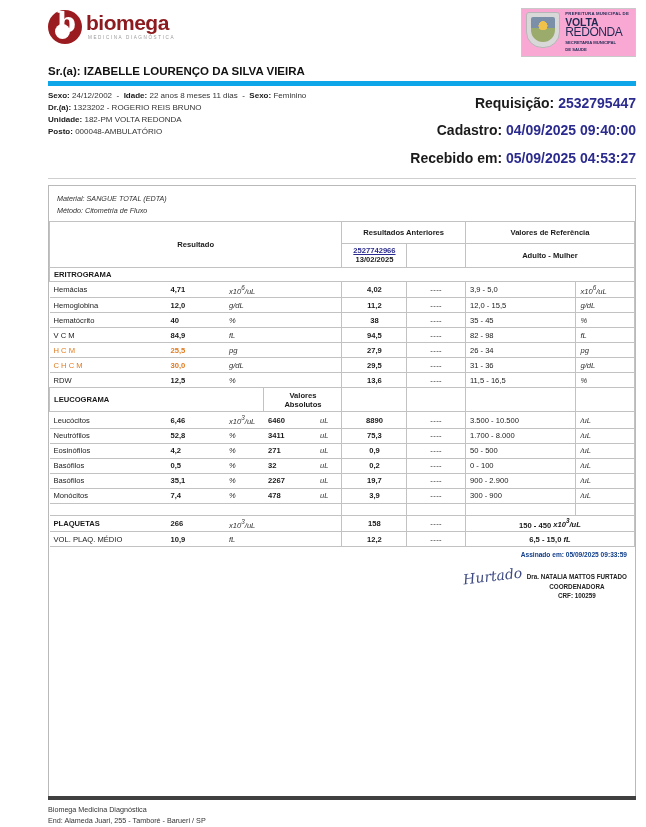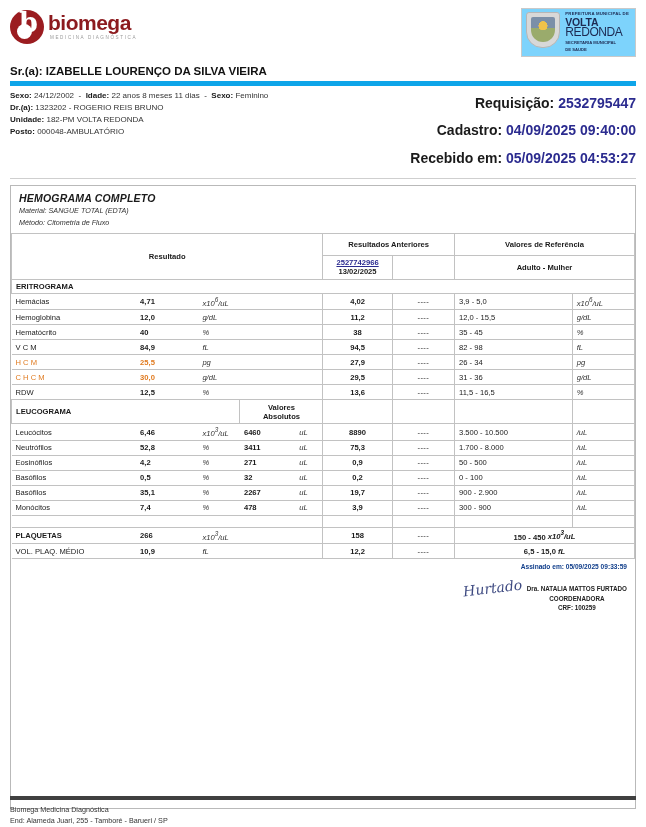--- a/index.html
+++ b/index.html
@@ -7,21 +7,21 @@
   body {
     width: 646px;
     height: 827px;
     background: #ffffff;
     font-family: "Liberation Sans", sans-serif;
     font-size: 8px;
     color: #1a1a1a;
     position: relative;
     overflow: hidden;
   }
-  .page { padding: 8px 10px 14px 10px; position: relative; height: 827px; }
+  .page { padding: 8px 10px 14px 10px; position: relative; height: 827px; margin-left: 38px; }
 
   
   .top {
     display: flex;
     align-items: flex-start;
     justify-content: space-between;
     height: 52px;
   }
   .logo { display: flex; align-items: flex-start; }
   .logo-mark {
@@ -47,21 +47,21 @@
     letter-spacing: -0.5px; line-height: 21px;
   }
   .logo-sub {
     font-size: 4.6px; color: #9b9b9b; letter-spacing: 1.6px;
     margin-top: 2px; margin-left: 2px;
   }
 
   .brasao {
     display: flex; align-items: flex-start;
     border: 1px solid #c9c9c9; padding: 3px 6px 3px 4px;
-    background: #7dd3fc;
+    background: #f9a8d4;
   }
   .brasao-shield {
     width: 34px; height: 36px; flex: none;
     background: #d8d8d8;
     border: 1px solid #b6b6b6;
     border-radius: 3px 3px 16px 16px;
     position: relative; overflow: hidden;
   }
   .brasao-shield:before {
     content: "";
@@ -220,21 +220,20 @@
         <span class="lab">Recebido em:</span>
         <span class="v plain">05/09/2025 04:53:27</span>
       </div>
     </div>
   </div>
 
   <div class="hr-thin"></div>
 
   <div class="card">
     <div class="card-head">
-      <div class="exam-title">HEMOGRAMA COMPLETO</div>
       <div class="exam-meta">Material:  SANGUE TOTAL (EDTA)</div>
       <div class="exam-meta">Método: Citometria de Fluxo</div>
     </div>
 
     <table class="res">
       <colgroup>
         <col style="width:18%">
           <col style="width:9%">
           <col style="width:6%">
         <col style="width:8%">

